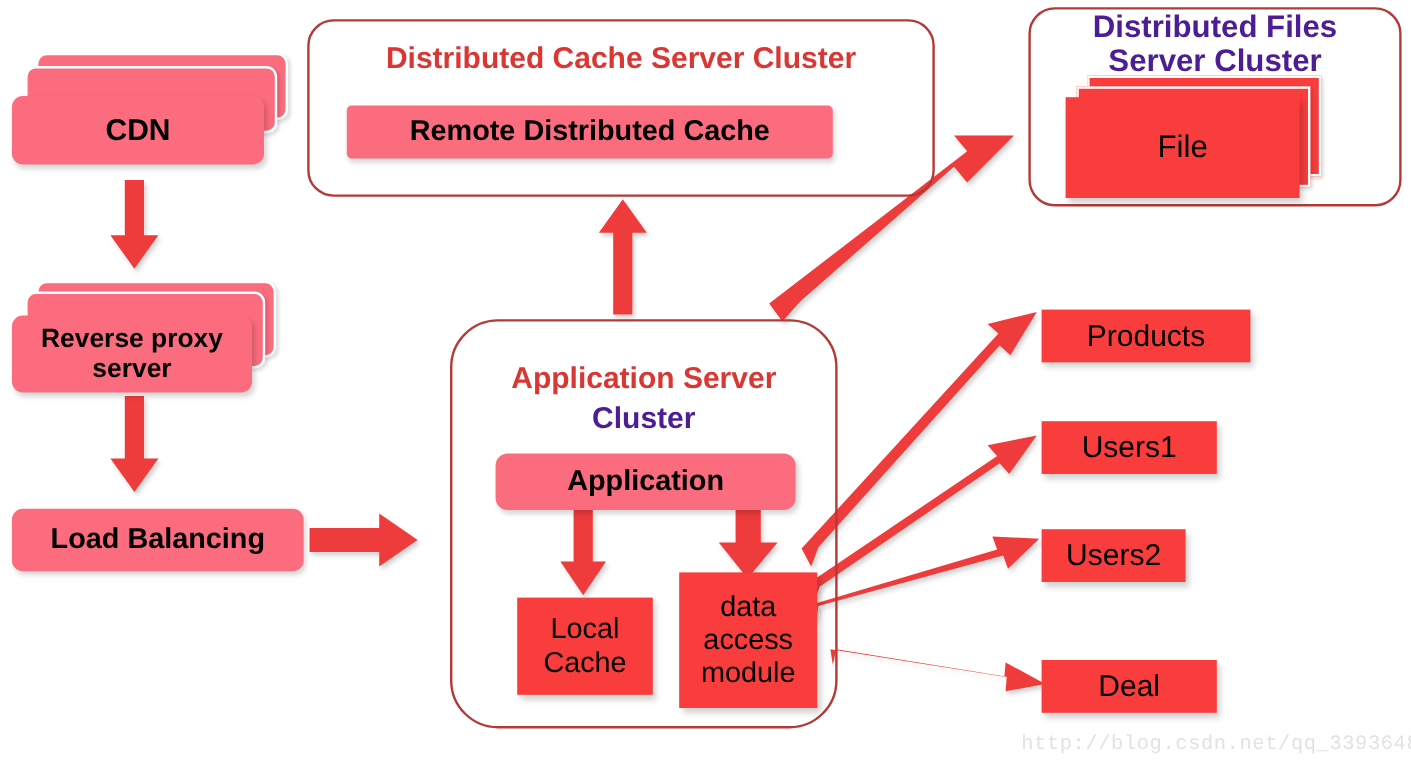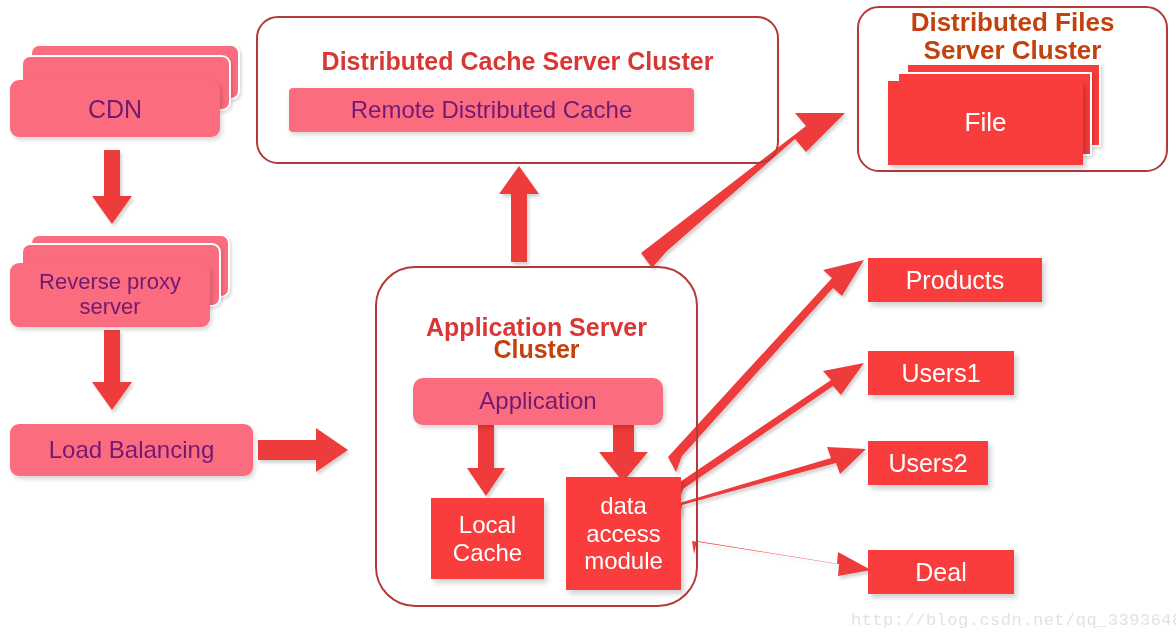--- a/index.html
+++ b/index.html
@@ -26,45 +26,46 @@
     background: transparent;
     box-sizing: border-box;
   }
   .cluster-title {
     position: absolute;
     text-align: center;
     font-weight: bold;
     line-height: 1.08;
     white-space: pre-line;
   }
-  .title-dark { color: #d93733; margin-top: 12px; }
-  .title-light { color: #c2410c; }
+  .title-dark { color: #d93733; }
+  .title-light { color: #4c1d95; }
 
   
   .softbox {
     position: absolute;
     background: #fb6c7e;
     border-radius: 9px;
-    color: #701a75;
+    color: #000000;
     display: flex;
     align-items: center;
     justify-content: center;
     text-align: center;
     line-height: 1.12;
     box-sizing: border-box;
     box-shadow: 2px 3px 4px rgba(0,0,0,0.16);
     white-space: pre-line;
+    font-weight: bold;
   }
   .softbox.flat { border-radius: 4px; box-shadow: 1px 3px 4px rgba(0,0,0,0.15); }
 
   
   .hardbox {
     position: absolute;
     background: #f93c3c;
-    color: #ffffff;
+    color: #000000;
     display: flex;
     align-items: center;
     justify-content: center;
     text-align: center;
     line-height: 1.14;
     box-sizing: border-box;
     box-shadow: 3px 4px 5px rgba(0,0,0,0.18);
     white-space: pre-line;
   }
 

